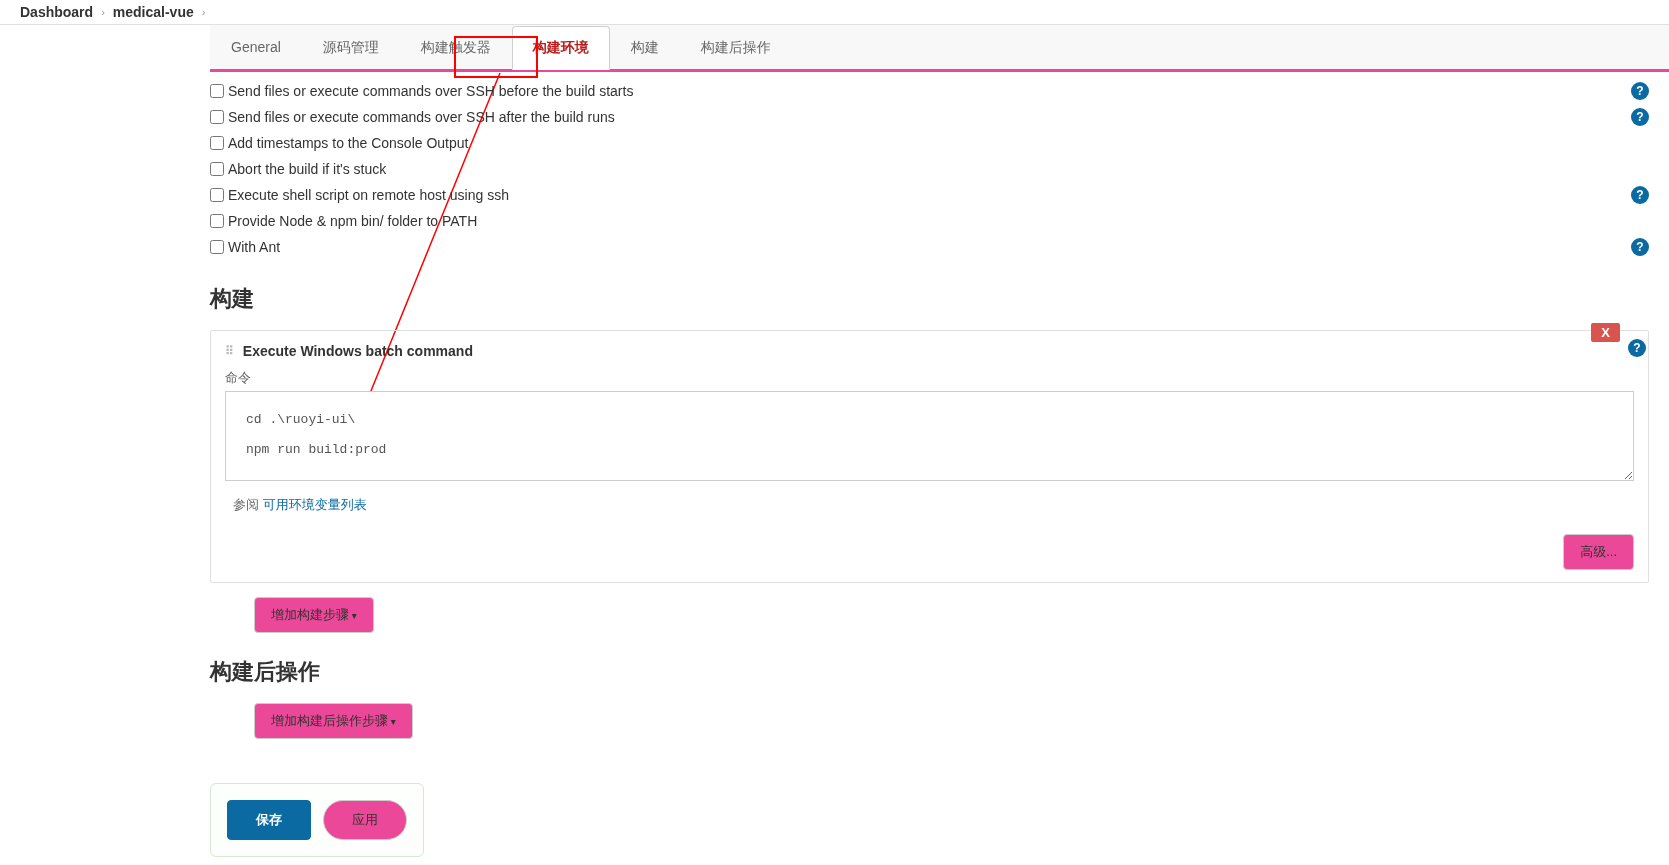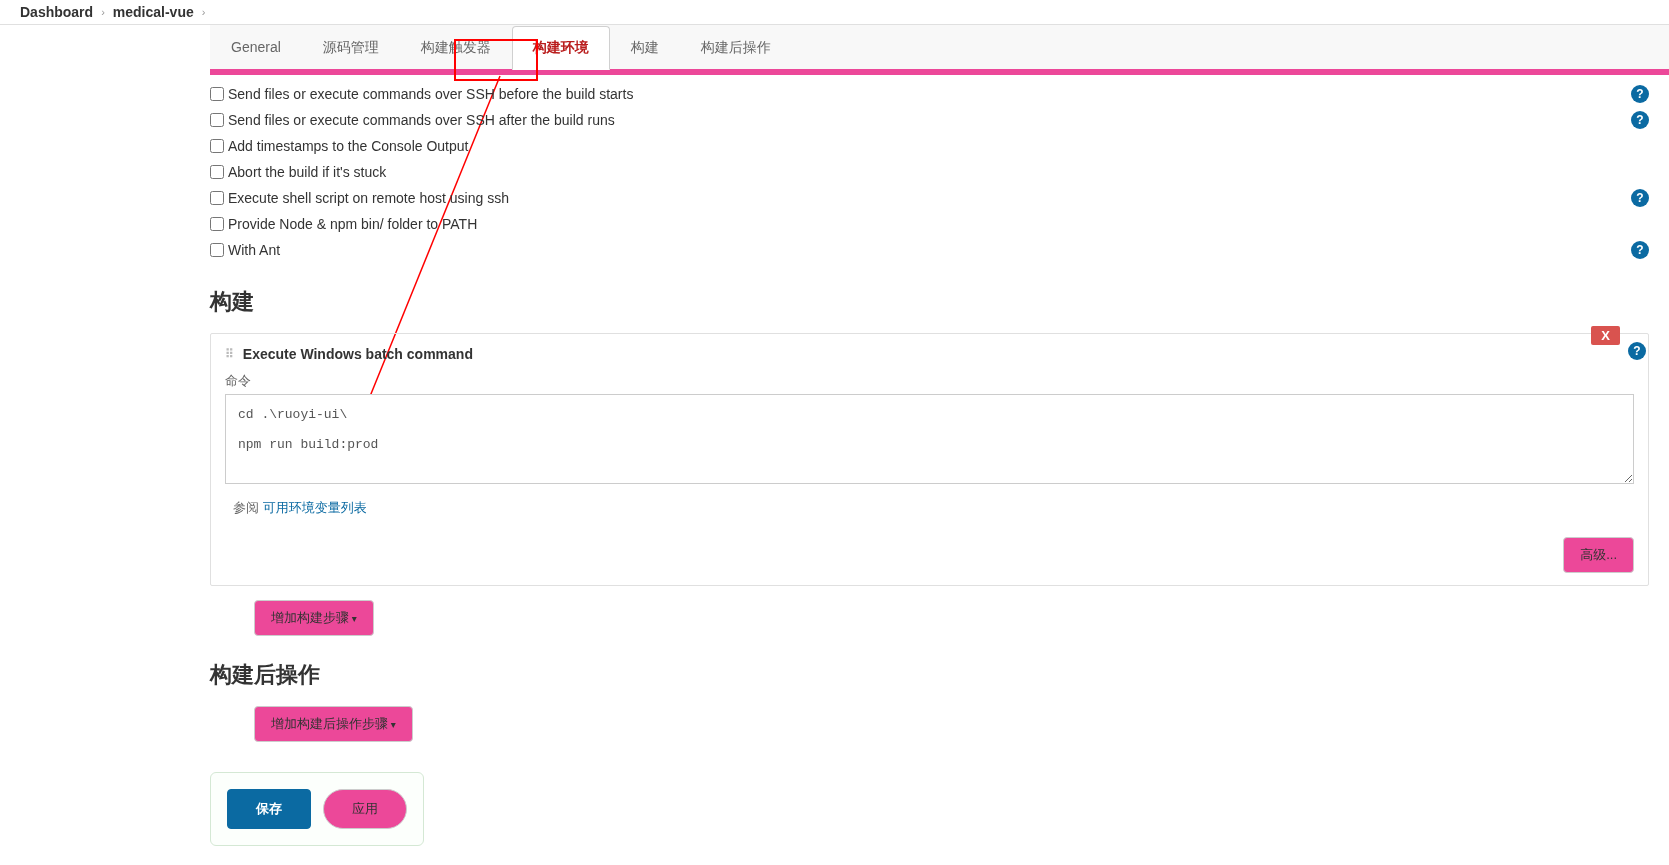--- a/index.html
+++ b/index.html
@@ -4,21 +4,21 @@
   <style>
     * { box-sizing: border-box; margin: 0; padding: 0; }
     body { font-family: -apple-system, BlinkMacSystemFont, "Segoe UI", Helvetica, Arial, sans-serif; font-size: 14px; color: #333; background: #fff; }
     
     .breadcrumb { padding: 4px 20px; display: flex; align-items: center; gap: 8px; border-bottom: 1px solid #e0e0e0; }
     .breadcrumb-item { font-weight: 600; color: #333; }
     .breadcrumb-sep { color: #999; font-size: 11px; }
     
     .content-wrapper { padding: 0 0 0 210px; }
     
-    .tabs { display: flex; border-bottom: 6px solid #ec4899; background: #f8f8f8; }
+    .tabs { display: flex; border-bottom: 3px solid #ec4899; background: #f8f8f8; }
     .tab { padding: 12px 20px; color: #666; cursor: pointer; border: 1px solid transparent; position: relative; bottom: -1px; }
     .tab.active { font-weight: 600; color: #b91c1c; background: #fff; border: 1px solid #d0d0d0; border-bottom-color: #fff; border-radius: 4px 4px 0 0; }
     
     .highlight-box { position: absolute; border: 2px solid #ff0000; pointer-events: none; }
     
     .main { padding: 0 20px 20px 0; position: relative; }
     
     .checkbox-list { margin-top: 6px; }
     .checkbox-row { display: flex; align-items: center; gap: 4px; padding: 5px 0; position: relative; }
     .checkbox-row input[type="checkbox"] { width: 14px; height: 14px; cursor: pointer; }
@@ -29,33 +29,33 @@
     
     .section-title { font-size: 22px; font-weight: 600; margin: 24px 0 16px; color: #333; }
     
     .build-step { border: 1px solid #e0e0e0; border-radius: 2px; padding: 12px 14px; position: relative; }
     .build-step-header { display: flex; align-items: center; gap: 8px; font-weight: 600; color: #333; margin-bottom: 10px; }
     .drag-handle { color: #bbb; cursor: move; font-size: 12px; letter-spacing: 1px; }
     .delete-btn { position: absolute; top: -8px; right: 28px; background: #d9534f; color: #fff; font-weight: bold; padding: 2px 10px; border-radius: 2px; cursor: pointer; font-size: 13px; border: none; }
     .step-help { position: absolute; top: 8px; right: 2px; }
     
     .field-label { font-size: 13px; color: #666; margin: 6px 0 4px; }
-    .command-textarea { width: 100%; min-height: 90px; border: 1px solid #ccc; font-family: "Courier New", monospace; font-size: 13px; padding: 12px; resize: both; color: #555; background: #fff; }
+    .command-textarea { width: 100%; min-height: 90px; border: 1px solid #ccc; font-family: "Courier New", monospace; font-size: 13px; padding: 20px; resize: both; color: #555; background: #fff; }
     
     .see-also { margin-top: 12px; font-size: 13px; color: #666; margin-left: 8px; }
     .see-also a { color: #0b6aa2; text-decoration: none; }
     
     .btn { border: 1px solid #ccc; background: #ec4899; padding: 8px 16px; font-size: 13px; border-radius: 4px; cursor: pointer; color: #333; }
     .btn.primary { background: #0b6aa2; color: #fff; border-color: #0b6aa2; font-weight: 600; padding: 10px 28px; }
     .btn.dropdown::after { content: " ▾"; font-size: 10px; }
     
     .advanced-wrap { text-align: right; margin-top: 20px; }
     .add-step-wrap { margin-top: 14px; margin-left: 44px; }
     
-    .footer-panel { margin-top: 30px; border: 1px solid #d4e8d4; border-radius: 6px; padding: 16px; display: inline-flex; gap: 12px; background: #fcfffc; }
+    .footer-panel { margin-top: 44px; border: 1px solid #d4e8d4; border-radius: 6px; padding: 16px; display: inline-flex; gap: 12px; background: #fcfffc; }
     
     .arrow-svg { position: absolute; pointer-events: none; }
   </style>
 </head>
 <body>
 
 <div class="breadcrumb">
   <span class="breadcrumb-item">Dashboard</span>
   <span class="breadcrumb-sep">›</span>
   <span class="breadcrumb-item">medical-vue</span>

